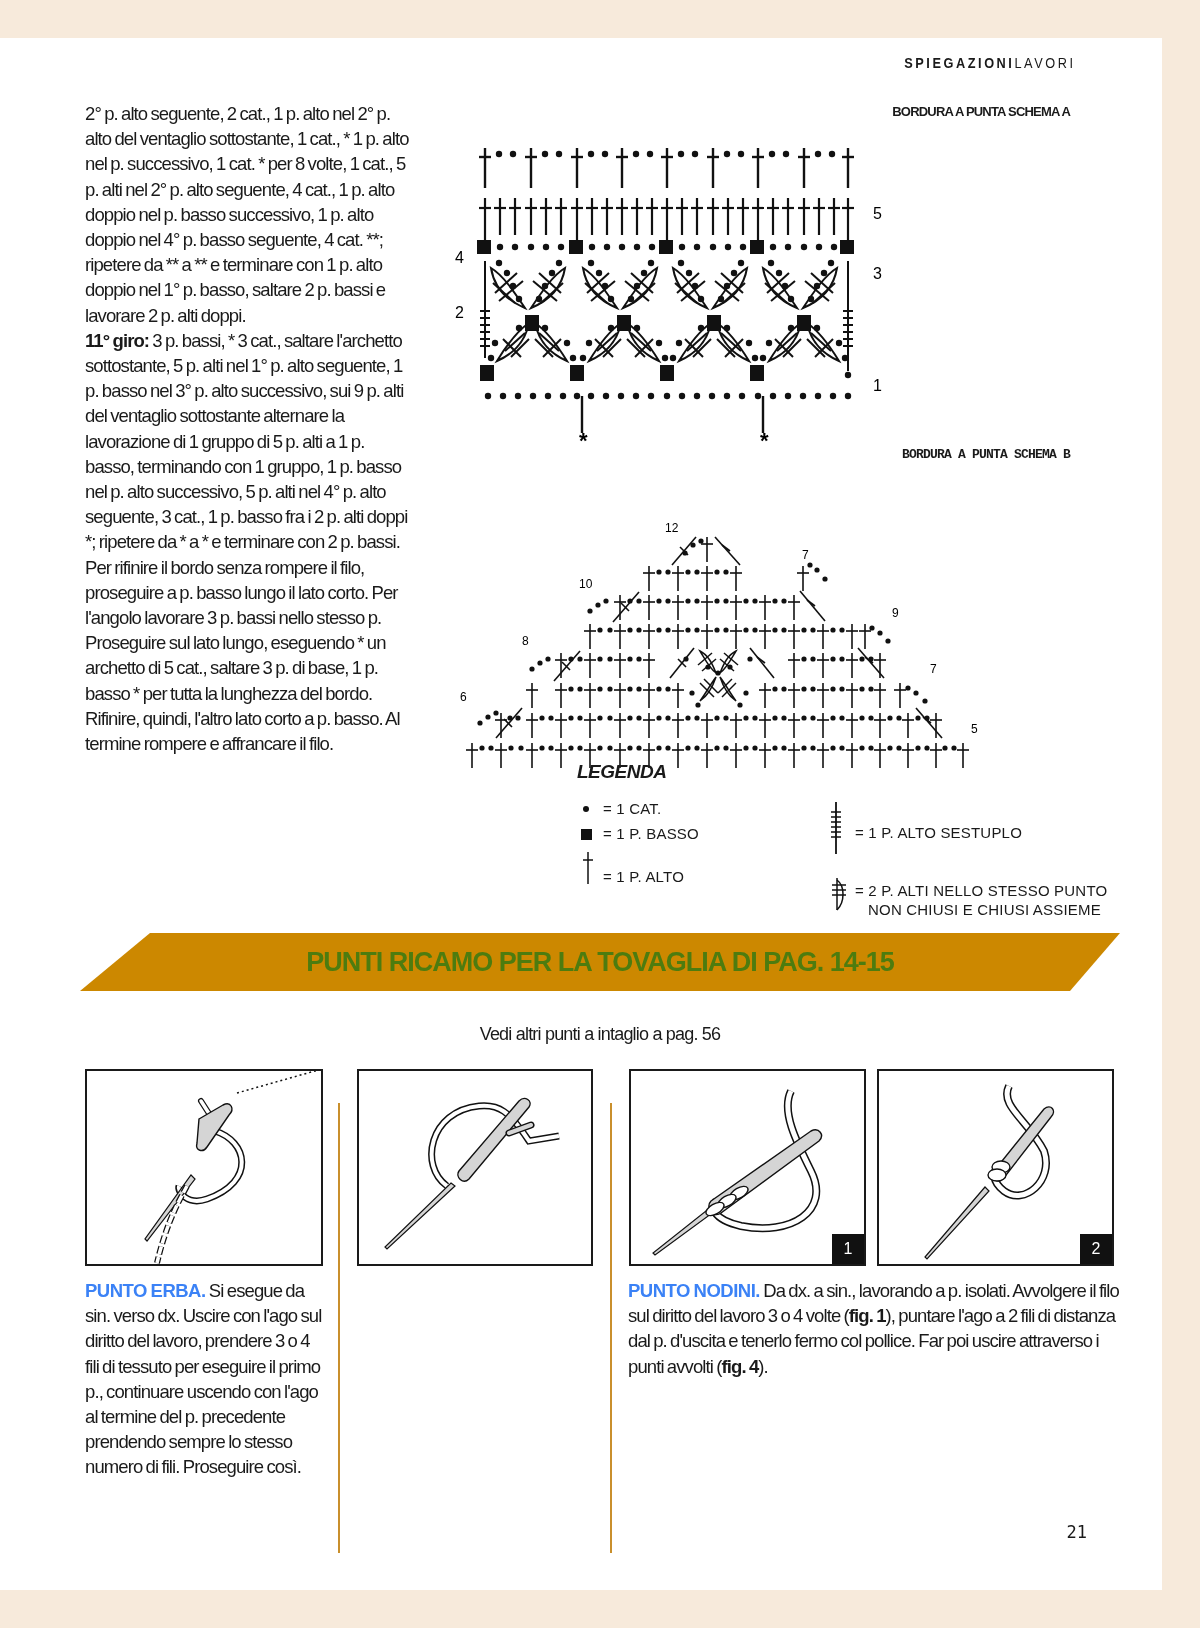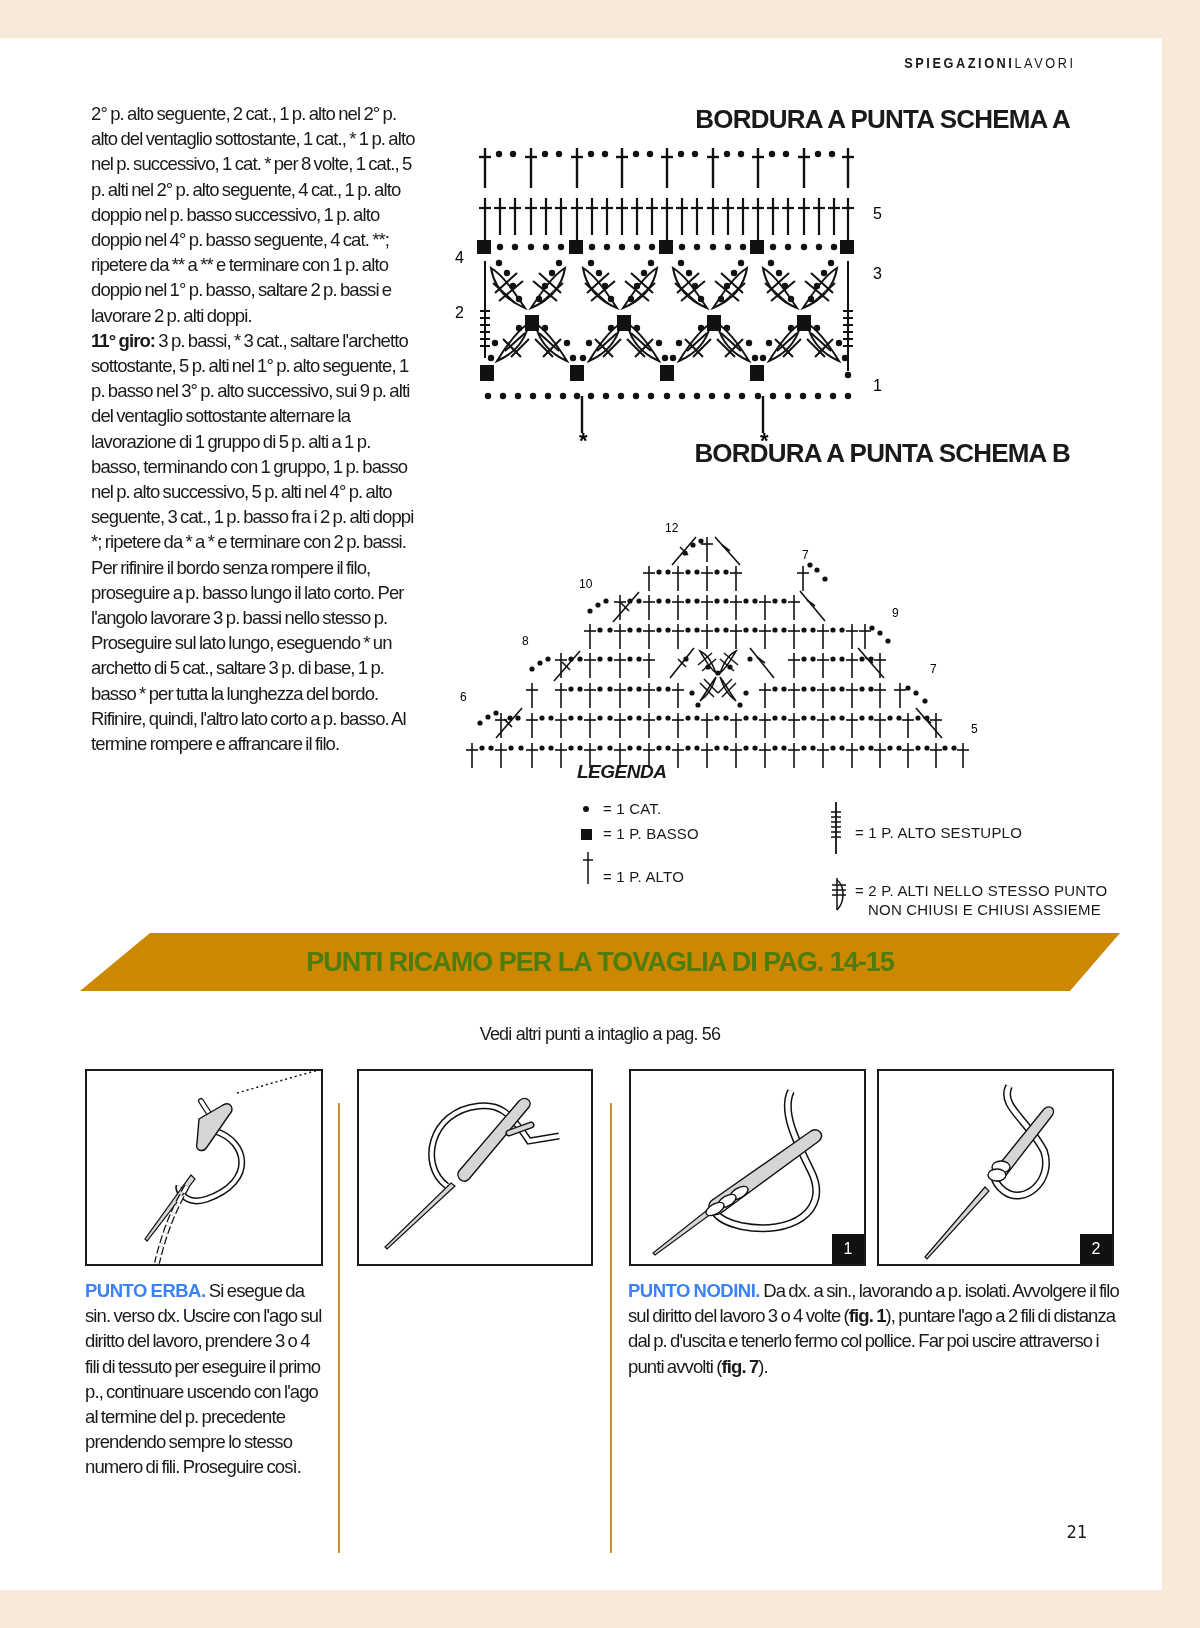--- a/index.html
+++ b/index.html
@@ -3,24 +3,24 @@
 <meta charset="utf-8">
 <style>
   html,body{margin:0;padding:0;}
   body{width:1200px;height:1628px;background:#f7eadb;position:relative;overflow:hidden;
        font-family:"Liberation Sans",sans-serif;color:#1a1a1a;}
   .page{position:absolute;left:0;top:38px;width:1162px;height:1552px;background:#fff;}
   .abs{position:absolute;}
   .header-label{right:86px;top:16px;font-size:15px;letter-spacing:3px;font-weight:bold;transform:scaleX(0.85);transform-origin:right top;}
   .header-label .light{font-weight:normal;}
   .body-text{font-family:"Liberation Sans",sans-serif;font-size:18.5px;line-height:25.2px;letter-spacing:-0.9px;word-spacing:-1px;}
-  .left-col{left:91px;top:63px;width:330px;}
+  .left-col{left:85px;top:63px;width:330px;}
   .left-col p{margin:0;}
   .left-col b{font-weight:bold;}
-  .chart-title{font-weight:bold;font-size:26px;letter-spacing:-0.8px;text-align:right;right:92px;}
+  .chart-title{font-weight:bold;font-size:13px;letter-spacing:-0.8px;text-align:right;right:92px;}
   .legend-title{left:577px;top:723px;font-weight:bold;font-size:19px;letter-spacing:-0.5px;font-style:italic;}
   .legend-item{font-size:15px;letter-spacing:0.2px;}
   .banner{left:80px;top:895px;width:1040px;height:58px;}
   .banner-text{left:80px;top:895px;width:1040px;height:58px;line-height:58px;text-align:center;color:#4d7c0f;font-weight:bold;font-size:27px;letter-spacing:-1px;}
   .subtitle{left:0;width:1200px;top:986px;text-align:center;font-size:18px;letter-spacing:-0.8px;}
   .fig{border:2px solid #1a1a1a;background:#fff;box-sizing:border-box;}
   .fig-num{position:absolute;right:0;bottom:0;width:32px;height:30px;background:#111;color:#fff;font-size:16px;text-align:center;line-height:30px;}
   .divider{width:1.5px;background:#c98f2c;}
   .stitch-col{top:1245px;}
   .stitch-col p{margin:0;}
@@ -372,21 +372,21 @@
     </g>
     <text x="124" y="305" font-size="22" font-weight="bold">*</text>
     <text x="305" y="305" font-size="22" font-weight="bold">*</text>
     <text x="0" y="120" font-size="16">4</text>
     <text x="0" y="175" font-size="16">2</text>
     <text x="418" y="76" font-size="16">5</text>
     <text x="418" y="136" font-size="16">3</text>
     <text x="418" y="248" font-size="16">1</text>
   </svg>
 
-  <div class="abs chart-title" style="top:400px;">BORDURA A PUNTA SCHEMA B</div>
+  <div class="abs chart-title" style="top:409px;font-family:Liberation Mono, monospace;">BORDURA A PUNTA SCHEMA B</div>
   <svg class="abs" style="left:460px;top:455px;" width="560" height="280" viewBox="0 0 560 280">
     <g fill="#111" stroke="#111" stroke-width="1.6">
 
       <g id="b-row5">
         <line x1="12" y1="250" x2="12" y2="275"></line>
           <line x1="6" y1="257" x2="18" y2="257"></line>
         <line x1="41" y1="250" x2="41" y2="275"></line>
           <line x1="35" y1="257" x2="47" y2="257"></line>
         <line x1="72" y1="250" x2="72" y2="275"></line>
           <line x1="66" y1="257" x2="78" y2="257"></line>
@@ -860,17 +860,17 @@
       <ellipse cx="118" cy="104" rx="9" ry="6" fill="#fff" stroke="#111" stroke-width="1.4"></ellipse>
       <path d="M106 116 L110 120 L48 188 L46 186Z" fill="#d5d5d5" stroke="#111" stroke-width="1.2"></path>
     </svg>
     <div class="fig-num">2</div>
   </div>
 
   <div class="abs stitch-col body-text" style="left:85px;width:240px;top:1240px;">
     <p><span class="gold">PUNTO ERBA.</span><span> Si esegue da sin. verso dx. Uscire con l'ago sul diritto del lavoro, prendere 3 o 4 fili di tessuto per eseguire il primo p., continuare uscendo con l'ago al termine del p. precedente prendendo sempre lo stesso numero di fili. Proseguire così.</span></p>
   </div>
   <div class="abs stitch-col body-text" style="left:628px;width:495px;top:1240px;">
-    <p><span class="gold">PUNTO NODINI.</span><span> Da dx. a sin., lavorando a p. isolati. Avvolgere il filo sul diritto del lavoro 3 o 4 volte (</span><b>fig. 1</b><span>), puntare l'ago a 2 fili di distanza dal p. d'uscita e tenerlo fermo col pollice. Far poi uscire attraverso i punti avvolti (</span><b>fig. 7</b><span>).</span></p>
+    <p><span class="gold">PUNTO NODINI.</span><span> Da dx. a sin., lavorando a p. isolati. Avvolgere il filo sul diritto del lavoro 3 o 4 volte (</span><b>fig. 1</b><span>), puntare l'ago a 2 fili di distanza dal p. d'uscita e tenerlo fermo col pollice. Far poi uscire attraverso i punti avvolti (</span><b>fig. 4</b><span>).</span></p>
   </div>
 
   <div class="abs pagenum">21</div>
 </div>
 
 </body></html>

